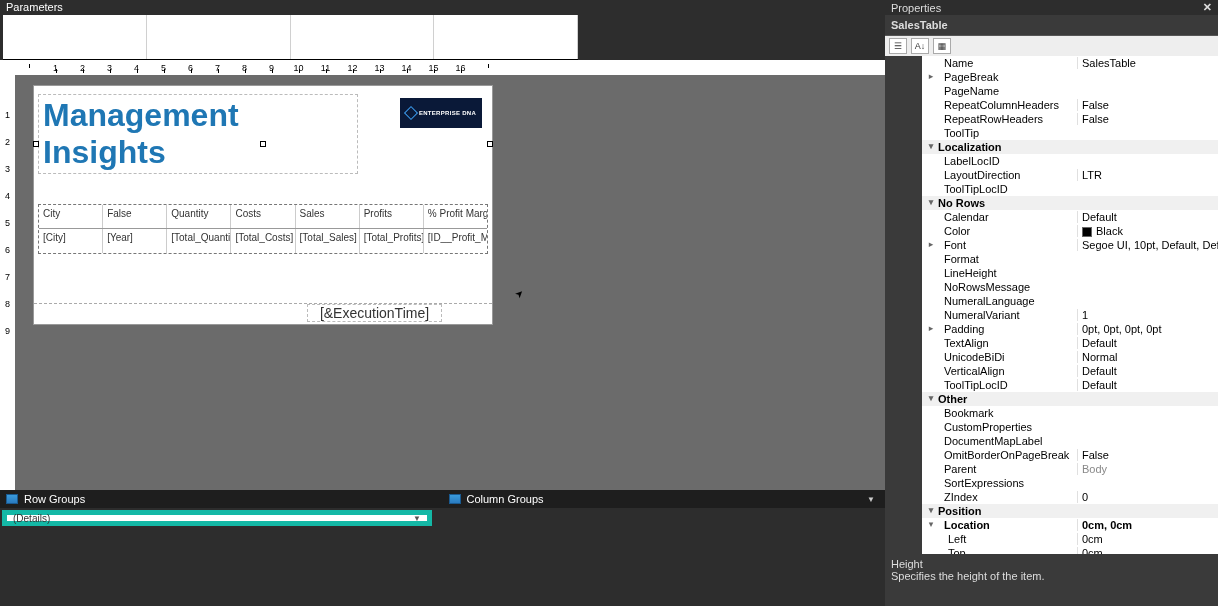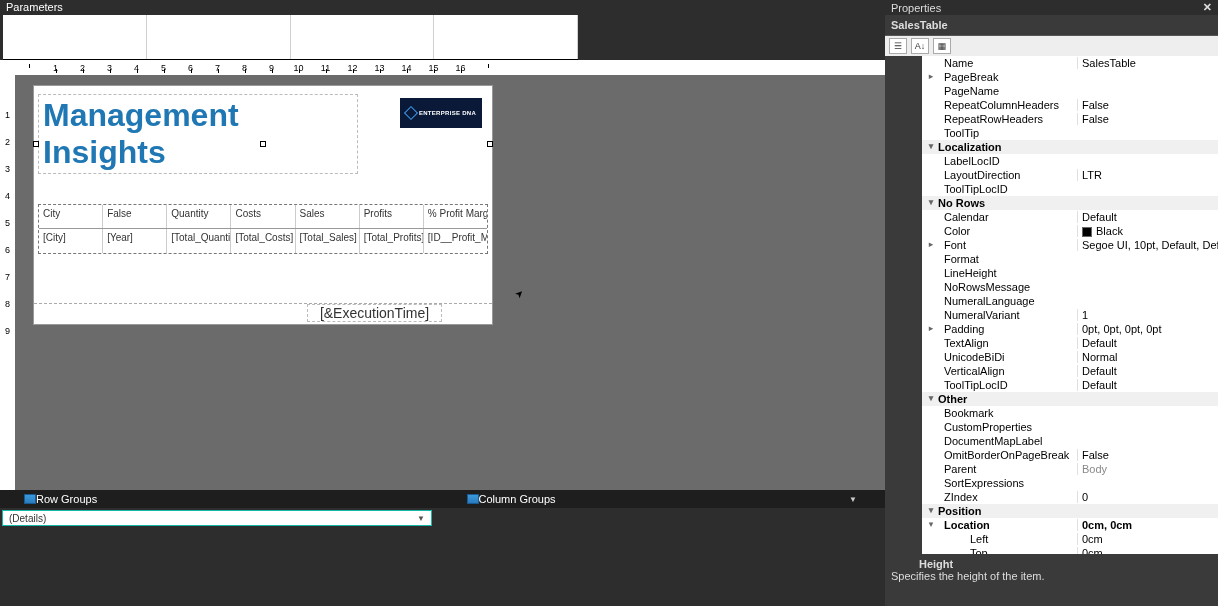--- a/index.html
+++ b/index.html
@@ -32,48 +32,48 @@
 .tbl-cell:last-child{border-right:none;}
 .selection-handle { position:absolute; width:6px; height:6px; background:#fff; border:1px solid #000;}
 .h-top-left{top:-3px; left:-3px;} .h-top-mid{top:-3px; left:50%; margin-left:-3px;} .h-top-right{top:-3px; right:-3px;}
 .h-bot-left{bottom:-3px; left:-3px;} .h-bot-mid{bottom:-3px; left:50%; margin-left:-3px;} .h-bot-right{bottom:-3px; right:-3px;}
 .tbl-wrap{position:relative;}
 .footer-box { position:absolute; bottom:2px; right:50px; width:135px; height:18px; border:1px dashed #bbb; font-size:14px; display:flex; align-items:center; justify-content:center;}
 .page-divider{ position:absolute; bottom:20px; left:0; right:0; border-top:1px dashed #aaa;}
 
 
 .groups-bar { display:flex; background:#1e1e1e; color:#fff; height:18px; align-items:center; font-size:11px;}
-.groups-bar .sec { flex:1; display:flex; align-items:center; padding:0 24px;}
+.groups-bar .sec { flex:1; display:flex; align-items:center; gap:6px; padding:0 6px;}
 .groups-bar .icon { width:12px; height:10px; background:linear-gradient(#3a9bdc,#2a7bc0); border:1px solid #1a5a90;}
 .groups-body { display:flex; background:#2d2d2d; height:80px;}
 .groups-body .col { flex:1; padding:2px;}
-.details-pill { background:#fff; border:1px solid #14b8a6; height:16px; display:flex; align-items:center; padding:0 6px; font-size:10px; color:#333; justify-content:space-between; width:430px;}
+.details-pill { background:#fff; border:5px solid #14b8a6; height:16px; display:flex; align-items:center; padding:0 6px; font-size:10px; color:#333; justify-content:space-between; width:430px;}
 .details-pill .dd{ font-size:8px; color:#555;}
 
 
 .props { position:absolute; top:0; right:0; width:333px; height:606px; background:#3a3a3a; color:#ddd; font-size:11px;}
 .props-header { background:#2d2d2d; display:flex; justify-content:space-between; align-items:center; height:15px; padding:0 6px;}
 .props-header .close{ cursor:pointer; font-weight:bold;}
 .props-objname { background:#3a3a3a; font-weight:bold; padding:4px 6px; border-bottom:1px solid #555;}
 .props-toolbar { background:#eee; height:20px; display:flex; align-items:center; gap:4px; padding:0 4px;}
 .props-toolbar .btn { width:18px; height:16px; background:#fff; border:1px solid #aaa; display:flex; align-items:center; justify-content:center; font-size:9px; color:#333;}
 .props-grid { background:#fff; color:#000; height:498px; overflow:auto;margin-left:37px;}
 .prow { display:flex; height:14px; align-items:center;}
 .prow.cat { background:#f0f0f0; font-weight:bold;}
-.prow.sub .pname{ padding-left:48px;}
+.prow.sub .pname{ padding-left:26px;}
 .pname { width:155px; padding-left:22px; position:relative; overflow:hidden; white-space:nowrap;}
 .pval { flex:1; padding-left:4px; overflow:hidden; white-space:nowrap; border-left:1px solid #e0e0e0;}
 .prow .exp { position:absolute; left:4px; width:10px; text-align:center; color:#666; font-size:9px;}
 .prow.cat .pname{ padding-left:16px;}
 .prow.expandable .exp::before{ content:'▸';}
 .prow.expanded .exp::before{ content:'▾';}
 .colorbox{ display:inline-block; width:10px; height:10px; background:#000; margin-right:4px; vertical-align:middle; border:1px solid #666;}
 .dimmed{ color:#888;}
 .props-help { background:#3a3a3a; color:#ddd; padding:4px 6px; height:40px;}
-.props-help .hname{ font-weight:bold;margin-left:28px;}
+.props-help .hname{ font-weight:normal;}
 
 .left-stack{ width:885px; height:606px; display:flex; flex-direction:column;}
 .main-row{ display:flex; width:1218px;border-radius:8px;}
 .cursor-arrow{ position:absolute; left:500px; top:212px; width:0; height:0;}
 .cursor-arrow::after{content:'➤'; color:#000; font-size:10px; transform:rotate(-45deg); display:inline-block;}
 
 .groups-bar .arrow{ color:#ccc; font-size:8px; margin-left:auto; margin-right:4px;}
 </style>
 </head>
 <body>

